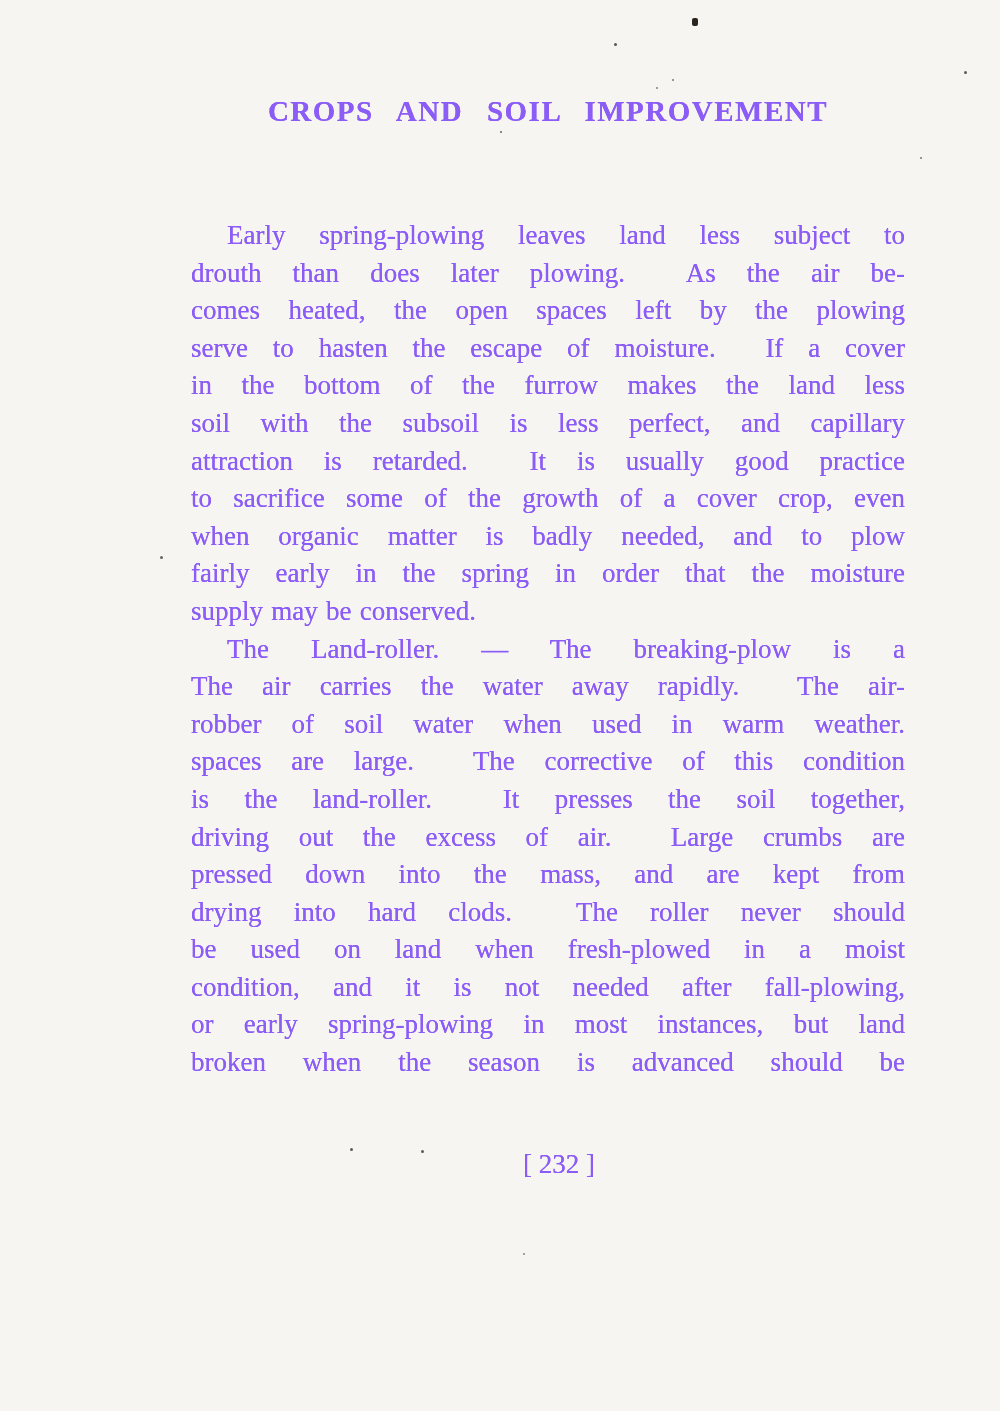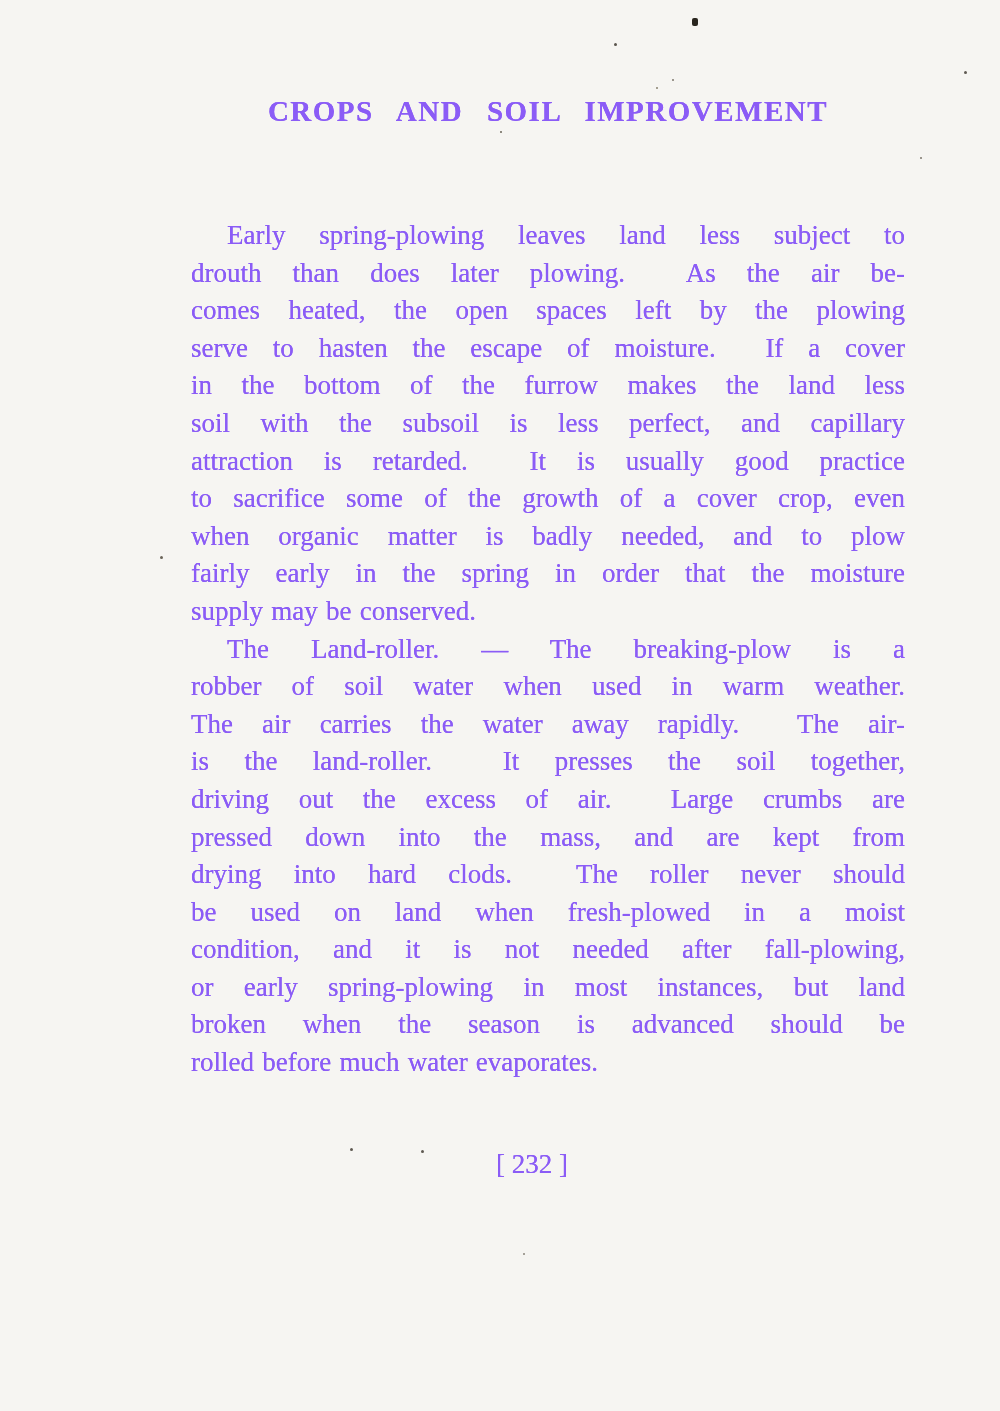--- a/index.html
+++ b/index.html
@@ -46,21 +46,21 @@
     word-spacing: 1.5px;
     text-shadow: 0 0 0.45px currentColor;
     white-space: normal;
     overflow: visible;
   }
   .body-line.indent { text-indent: 36px; }
   .body-line.last   { text-align-last: left; }
   .bold             { font-weight: normal; }
   .page-number {
     position: absolute;
-    left: 174px;
+    left: 201px;
     width: 716px;
     top: 1146px;
     font-size: 27px;
     line-height: 37.6px;
     text-align: center;
     text-shadow: 0 0 0.45px currentColor;
   }
   .speck {
     position: absolute;
     border-radius: 50%;
@@ -82,31 +82,31 @@
     <div class="body-line">serve to hasten the escape of moisture.&nbsp; If a cover</div>
     <div class="body-line">in the bottom of the furrow makes the land less</div>
     <div class="body-line">soil with the subsoil is less perfect, and capillary</div>
     <div class="body-line">attraction is retarded.&nbsp; It is usually good practice</div>
     <div class="body-line">to sacrifice some of the growth of a cover crop, even</div>
     <div class="body-line">when organic matter is badly needed, and to plow</div>
     <div class="body-line">fairly early in the spring in order that the moisture</div>
     <div class="body-line last">supply may be conserved.</div>
 
     <div class="body-line indent"><span class="bold">The Land-roller.</span><span> — The breaking-plow is a</span></div>
+    <div class="body-line">The air carries the water away rapidly.&nbsp; The air-</div>
     <div class="body-line">robber of soil water when used in warm weather.</div>
-    <div class="body-line">The air carries the water away rapidly.&nbsp; The air-</div>
+    <div class="body-line">spaces are large.&nbsp; The corrective of this condition</div>
     <div class="body-line">is the land-roller.&nbsp; It presses the soil together,</div>
     <div class="body-line">driving out the excess of air.&nbsp; Large crumbs are</div>
     <div class="body-line">pressed down into the mass, and are kept from</div>
     <div class="body-line">drying into hard clods.&nbsp; The roller never should</div>
     <div class="body-line">be used on land when fresh-plowed in a moist</div>
     <div class="body-line">condition, and it is not needed after fall-plowing,</div>
     <div class="body-line">or early spring-plowing in most instances, but land</div>
     <div class="body-line">broken when the season is advanced should be</div>
-    <div class="body-line last">rolled before much water evaporates.</div>
   </div>
 
   <div class="page-number">[ 232 ]</div>
 
   <div class="speck" style="left:692px; top:18px;  width:6px; height:8px; border-radius:2px; background:#2a261f;"></div>
   <div class="speck" style="left:614px; top:43px;  width:3px; height:3px; background:#5a554d;"></div>
   <div class="speck" style="left:672px; top:79px;  width:2px; height:2px; background:#7c766c;"></div>
   <div class="speck" style="left:656px; top:87px;  width:2px; height:2px; background:#87816f;"></div>
   <div class="speck" style="left:964px; top:71px;  width:3px; height:3px; background:#5f5a52;"></div>
   <div class="speck" style="left:500px; top:131px; width:2px; height:2px; background:#6a6459;"></div>

